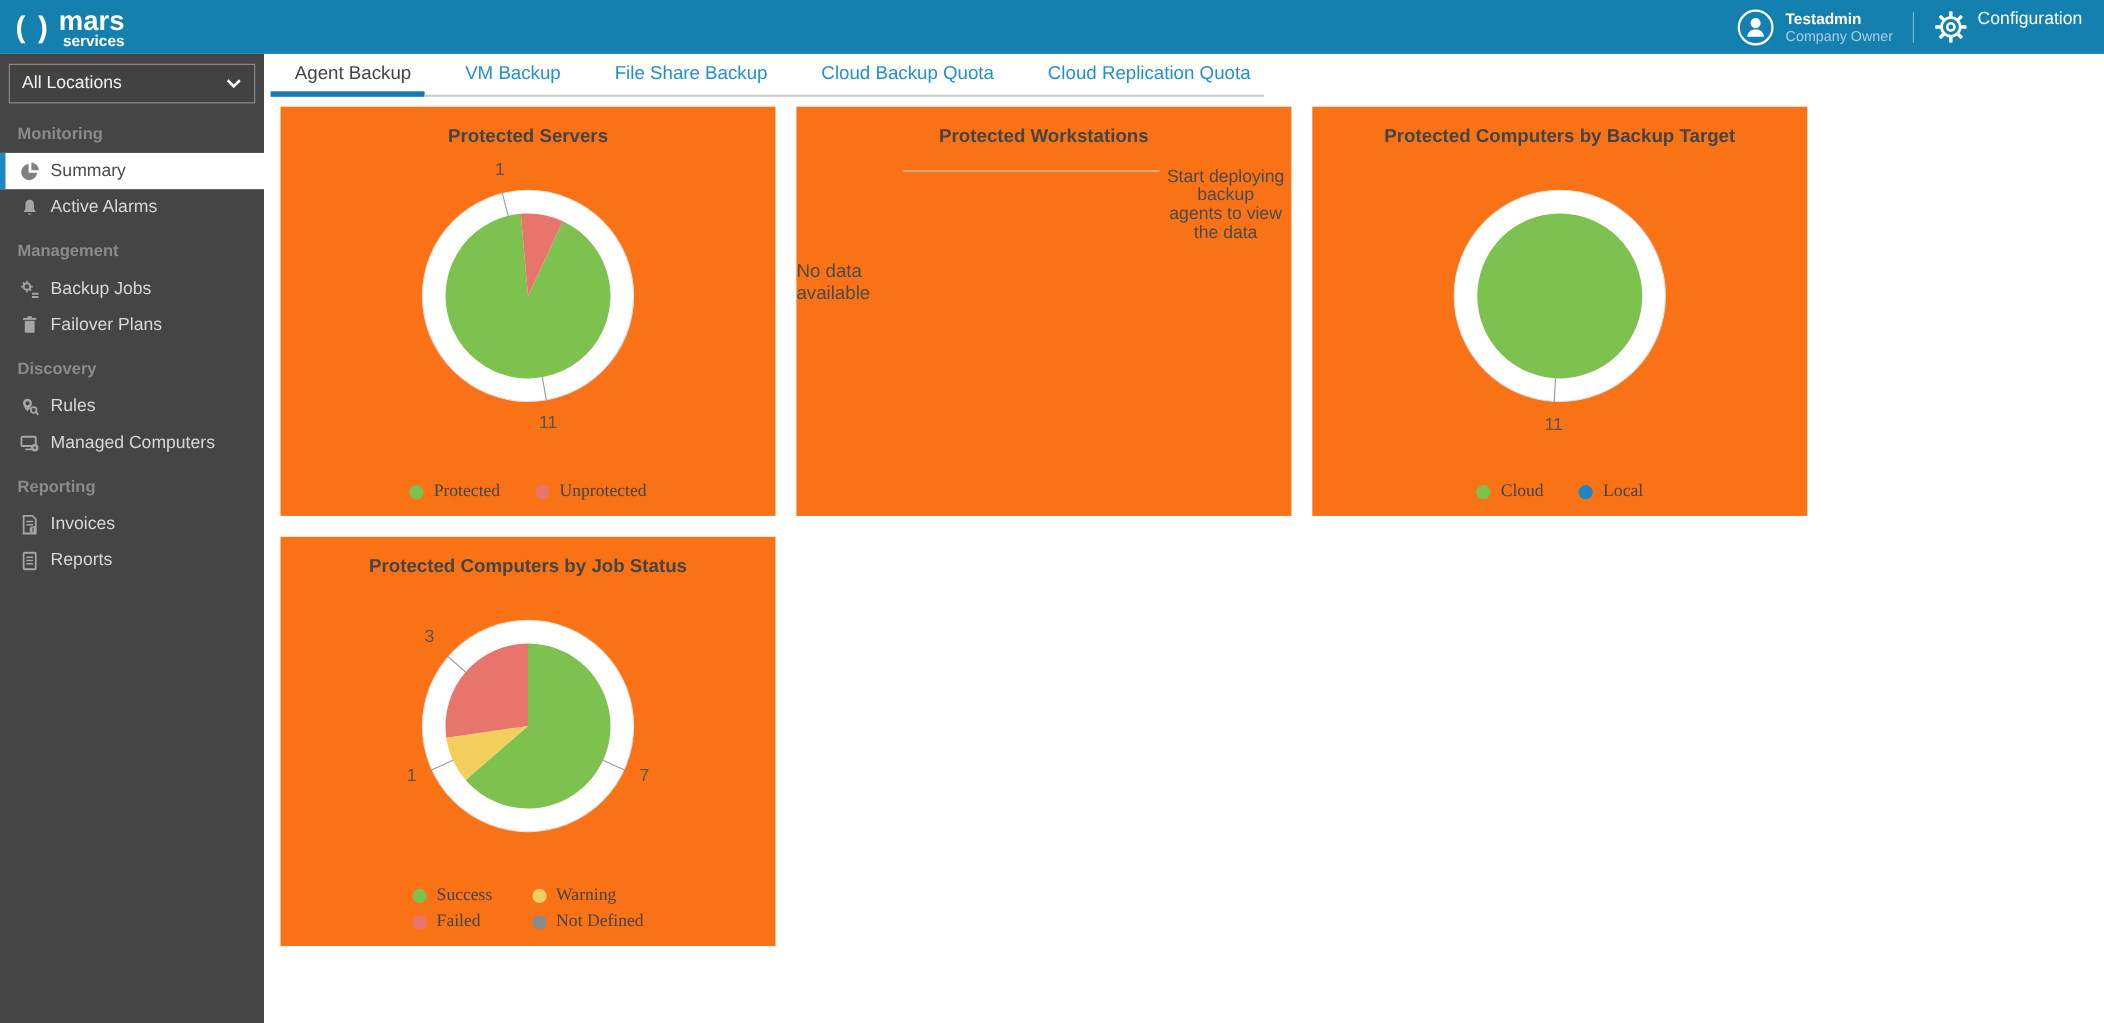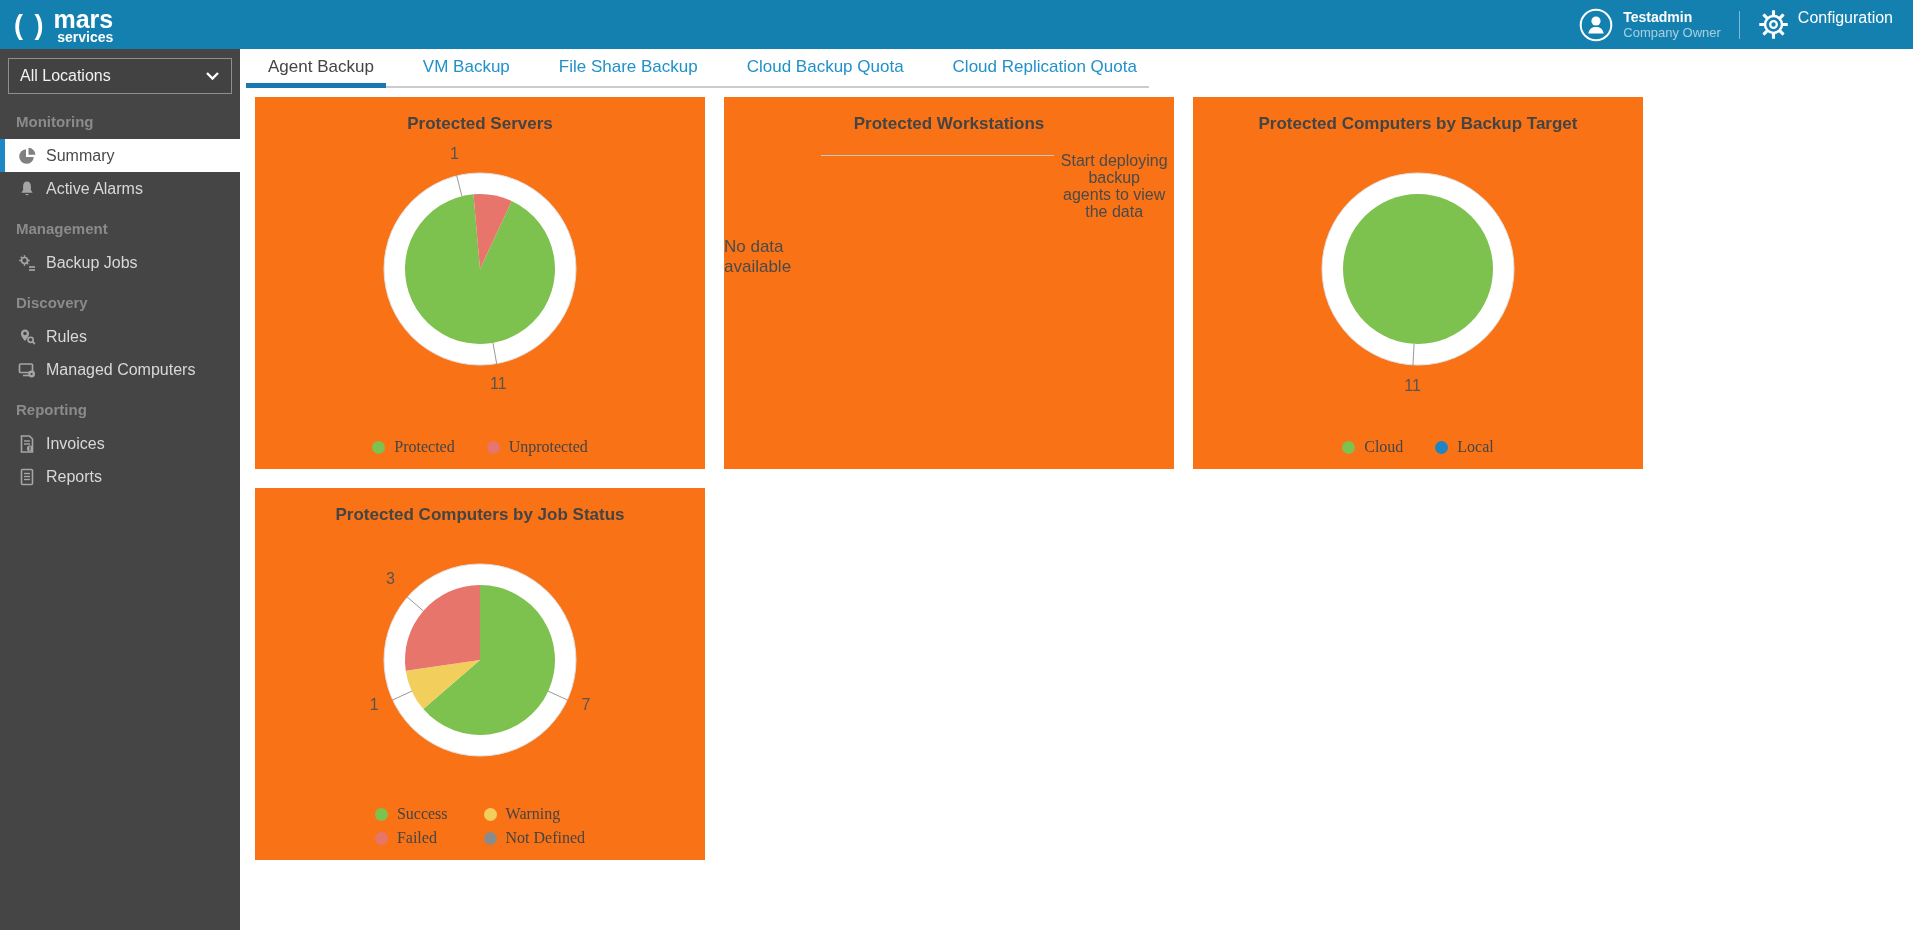--- a/index.html
+++ b/index.html
@@ -164,20 +164,30 @@
               <line x1="9.8" y1="9.8" x2="11.2" y2="11.2"></line>
             </g>
             <g stroke="#a5a5a5" stroke-width="1.7">
               <line x1="12" y1="14" x2="18" y2="14"></line>
               <line x1="12" y1="17" x2="18" y2="17"></line>
             </g>
           </svg>
         </span>
         <span>Backup Jobs</span>
       </div>
+      <div class="nav-item">
+        <span class="ic">
+          <svg width="20" height="20" viewBox="0 0 20 20">
+            <rect x="5.5" y="5.5" width="9" height="11" rx="1" fill="#a5a5a5"></rect>
+            <rect x="4" y="3" width="12" height="1.8" fill="#a5a5a5"></rect>
+            <rect x="8" y="1.5" width="4" height="1.8" fill="#a5a5a5"></rect>
+          </svg>
+        </span>
+        <span>Failover Plans</span>
+      </div>
       <div class="section-label">Discovery</div>
       <div class="nav-item">
         <span class="ic">
           <svg width="20" height="20" viewBox="0 0 20 20">
             <path d="M8 2.5 C5.7 2.5 3.9 4.3 3.9 6.6 C3.9 9.8 8 14 8 14 C8 14 12.1 9.8 12.1 6.6 C12.1 4.3 10.3 2.5 8 2.5 Z M8 8.3 A1.8 1.8 0 1 1 8 4.7 A1.8 1.8 0 0 1 8 8.3 Z" fill="#a5a5a5"></path>
             <circle cx="13.6" cy="12.8" r="2.6" fill="none" stroke="#a5a5a5" stroke-width="1.6"></circle>
             <line x1="15.5" y1="14.7" x2="17.8" y2="17" stroke="#a5a5a5" stroke-width="1.8"></line>
           </svg>
         </span>
         <span>Rules</span>

